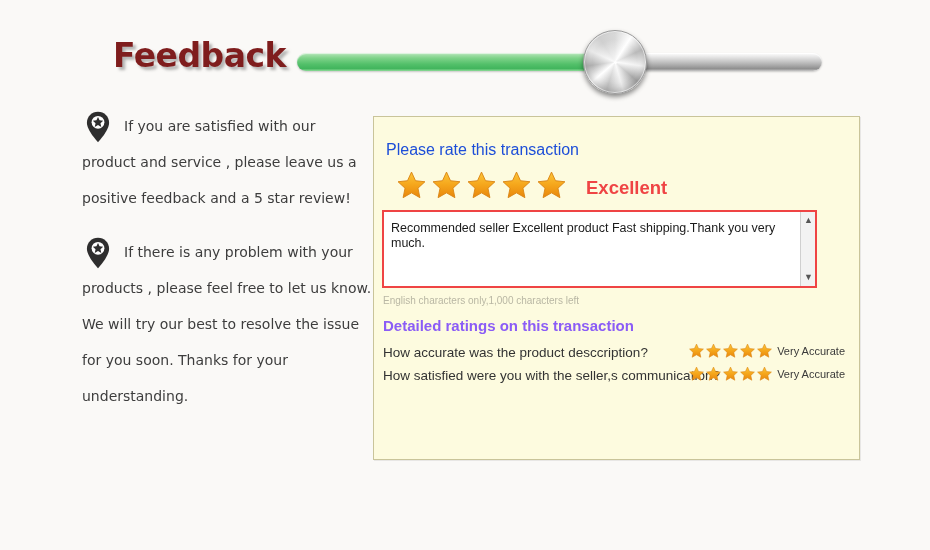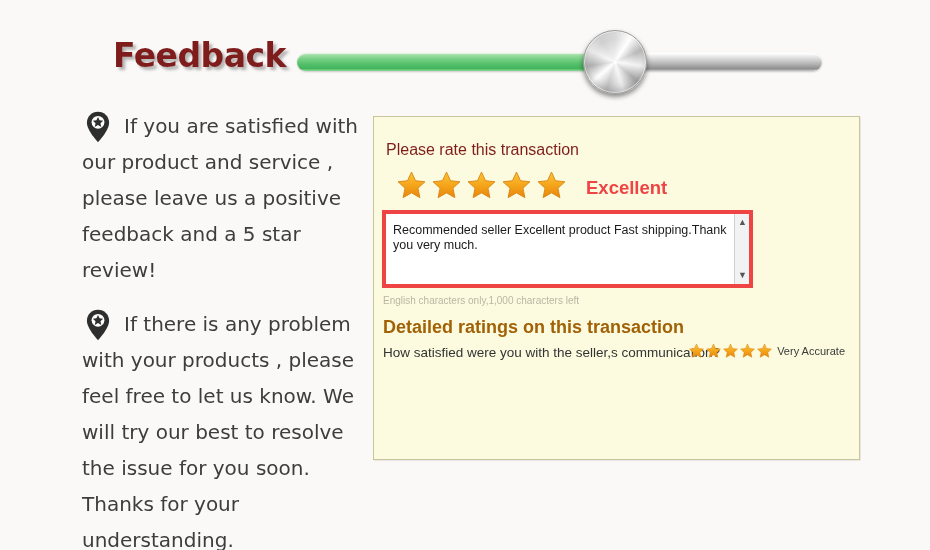--- a/index.html
+++ b/index.html
@@ -90,21 +90,21 @@
     position: absolute;
     left: 82px; top: 108px;
     width: 290px;
   }
   .bullet-block {
     position: relative;
     margin-bottom: 12px;
   }
   .bullet-block .text {
     font-family: "DejaVu Sans", sans-serif;
-    font-size: 20px;
+    font-size: 14px;
     line-height: 36px;
     color: #3d3d3d;
     text-indent: 42px;
     white-space: pre-wrap;
   }
   .pin-icon {
     position: absolute;
     left: 4px; top: 3px;
     width: 24px; height: 32px;
   }
@@ -120,21 +120,21 @@
     box-shadow: 1px 1px 0 rgba(0,0,0,0.07);
   }
   .card-inner {
     position: relative;
     width: 100%; height: 100%;
   }
   .rate-prompt {
     position: absolute;
     left: 12px; top: 24px;
     font-size: 16px;
-    color: #7f1d1d;
+    color: #1d4ed8;
     font-family: "Liberation Sans", sans-serif;
   }
   .big-stars {
     position: absolute;
     left: 21px; top: 53px;
     display: flex;
     gap: 2px;
   }
   .verdict {
     position: absolute;
@@ -142,23 +142,23 @@
     font-size: 18.5px;
     font-weight: bold;
     color: #ef4444;
     font-family: "Liberation Sans", sans-serif;
   }
 
   
   .comment-box {
     position: absolute;
     left: 8px; top: 93px;
-    width: 371px; height: 78px;
+    width: 435px; height: 78px;
     background: #ffffff;
-    border: 4px solid #ef4444;
+    border: 2px solid #ef4444;
     box-sizing: border-box;
   }
   .comment-text {
     position: absolute;
     left: 7px; top: 9px;
     right: 20px;
     font-size: 12.5px;
     color: #1b1b1b;
     line-height: 15px;
     font-family: "Liberation Sans", sans-serif;
@@ -188,23 +188,23 @@
   .charhint {
     position: absolute;
     left: 9px; top: 178px;
     font-size: 10px;
     color: #b9b7a4;
     font-family: "Liberation Sans", sans-serif;
   }
   .detailed-head {
     position: absolute;
     left: 9px; top: 200px;
-    font-size: 18px;
+    font-size: 15px;
     font-weight: bold;
-    color: #a16207;
+    color: #8b5cf6;
     font-family: "Liberation Sans", sans-serif;
   }
 
   .rating-rows {
     position: absolute;
     left: 9px; top: 226px;
     width: 470px;
   }
   .rating-row {
     position: relative;
@@ -312,20 +312,43 @@
           <span class="scroll-arrow up">▲</span>
           <span class="scroll-arrow down">▼</span>
         </div>
       </div>
 
       <div class="charhint">English characters only,1,000 characters left</div>
       <div class="detailed-head">Detailed ratings on this transaction</div>
 
       <div class="rating-rows">
 
+        <div class="rating-row">
+          <div class="rating-q">How accurate was the product desccription?</div>
+          <div class="rating-right">
+            <span class="mini-stars">
+              <svg width="17" height="16" viewBox="0 0 24 24" xmlns="http://www.w3.org/2000/svg">
+                  <path d="M12 1.6 L15.1 8.3 L22.4 9.1 L17 14.1 L18.5 21.4 L12 17.7 L5.5 21.4 L7 14.1 L1.6 9.1 L8.9 8.3 Z" fill="url(#bg1)" stroke="#d98312" stroke-width="0.8"></path>
+                </svg>
+              <svg width="17" height="16" viewBox="0 0 24 24" xmlns="http://www.w3.org/2000/svg">
+                  <path d="M12 1.6 L15.1 8.3 L22.4 9.1 L17 14.1 L18.5 21.4 L12 17.7 L5.5 21.4 L7 14.1 L1.6 9.1 L8.9 8.3 Z" fill="url(#bg1)" stroke="#d98312" stroke-width="0.8"></path>
+                </svg>
+              <svg width="17" height="16" viewBox="0 0 24 24" xmlns="http://www.w3.org/2000/svg">
+                  <path d="M12 1.6 L15.1 8.3 L22.4 9.1 L17 14.1 L18.5 21.4 L12 17.7 L5.5 21.4 L7 14.1 L1.6 9.1 L8.9 8.3 Z" fill="url(#bg1)" stroke="#d98312" stroke-width="0.8"></path>
+                </svg>
+              <svg width="17" height="16" viewBox="0 0 24 24" xmlns="http://www.w3.org/2000/svg">
+                  <path d="M12 1.6 L15.1 8.3 L22.4 9.1 L17 14.1 L18.5 21.4 L12 17.7 L5.5 21.4 L7 14.1 L1.6 9.1 L8.9 8.3 Z" fill="url(#bg1)" stroke="#d98312" stroke-width="0.8"></path>
+                </svg>
+              <svg width="17" height="16" viewBox="0 0 24 24" xmlns="http://www.w3.org/2000/svg">
+                  <path d="M12 1.6 L15.1 8.3 L22.4 9.1 L17 14.1 L18.5 21.4 L12 17.7 L5.5 21.4 L7 14.1 L1.6 9.1 L8.9 8.3 Z" fill="url(#bg1)" stroke="#d98312" stroke-width="0.8"></path>
+                </svg>
+            </span>
+            <span class="rating-label">Very Accurate</span>
+          </div>
+        </div>
 
         <div class="rating-row">
           <div class="rating-q">How satisfied were you with the seller,s communication?</div>
           <div class="rating-right">
             <span class="mini-stars">
               <svg width="17" height="16" viewBox="0 0 24 24" xmlns="http://www.w3.org/2000/svg">
                   <path d="M12 1.6 L15.1 8.3 L22.4 9.1 L17 14.1 L18.5 21.4 L12 17.7 L5.5 21.4 L7 14.1 L1.6 9.1 L8.9 8.3 Z" fill="url(#bg1)" stroke="#d98312" stroke-width="0.8"></path>
                 </svg>
               <svg width="17" height="16" viewBox="0 0 24 24" xmlns="http://www.w3.org/2000/svg">
                   <path d="M12 1.6 L15.1 8.3 L22.4 9.1 L17 14.1 L18.5 21.4 L12 17.7 L5.5 21.4 L7 14.1 L1.6 9.1 L8.9 8.3 Z" fill="url(#bg1)" stroke="#d98312" stroke-width="0.8"></path>

